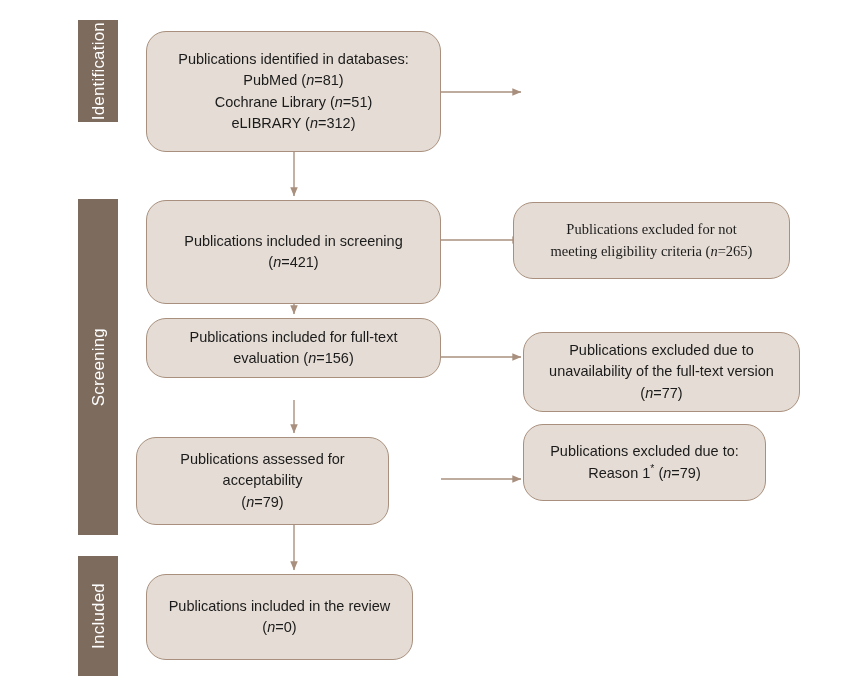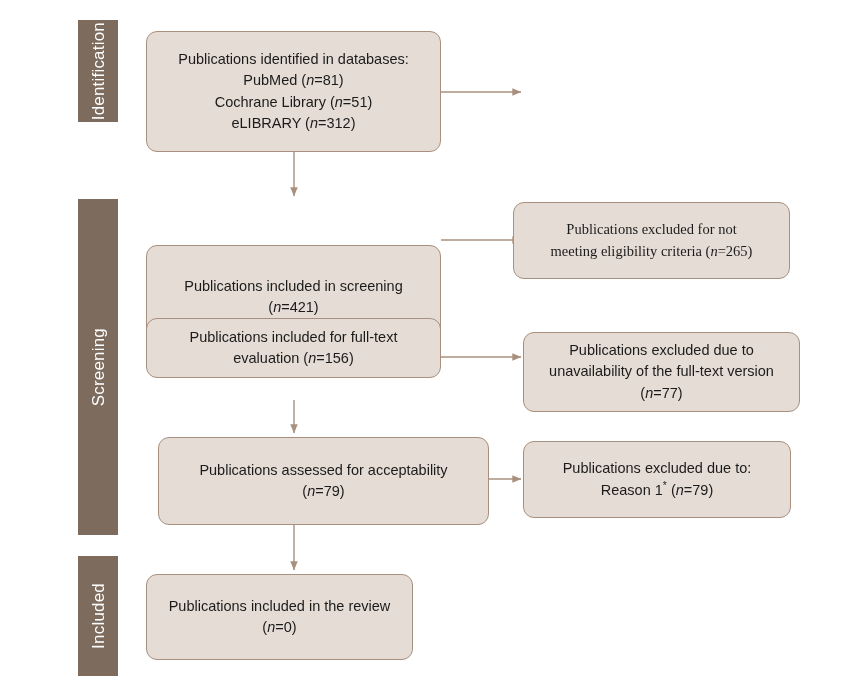--- a/index.html
+++ b/index.html
@@ -36,21 +36,21 @@
     white-space: nowrap;
     line-height: 1;
   }
 
   
   .node {
     position: absolute;
     box-sizing: border-box;
     background: #E5DDD5;
     border: 1.4px solid #A9907E;
-    border-radius: 11px;
+    border-radius: 20px;
     display: flex;
     align-items: center;
     justify-content: center;
     text-align: center;
     color: #1b1b1b;
     font-size: 14.5px;
     line-height: 1.45;
     padding: 6px 19px;
   }
   .node .node-text { display: block; }
@@ -106,42 +106,42 @@
     <line x1="441" y1="92" x2="521" y2="92" stroke="#A9907E" stroke-width="1.4" marker-end="url(#arrowhead)"></line>
     <line x1="441" y1="240" x2="521" y2="240" stroke="#A9907E" stroke-width="1.4" marker-end="url(#arrowhead)"></line>
     <line x1="441" y1="357" x2="521" y2="357" stroke="#A9907E" stroke-width="1.4" marker-end="url(#arrowhead)"></line>
     <line x1="441" y1="479" x2="521" y2="479" stroke="#A9907E" stroke-width="1.4" marker-end="url(#arrowhead)"></line>
   </svg>
 
   <div class="node" style="left:146px; top:31px; width:295px; height:121px;">
     <span class="node-text">Publications identified in databases:<br>PubMed (<em>n</em>=81)<br>Cochrane Library (<em>n</em>=51)<br>eLIBRARY (<em>n</em>=312)</span>
   </div>
 
-  <div class="node" style="left:146px; top:200px; width:295px; height:104px;margin-top:45px;">
+  <div class="node" style="left:146px; top:200px; width:295px; height:104px;">
     <span class="node-text">Publications included in screening<br>(<em>n</em>=421)</span>
   </div>
 
   <div class="node" style="left:146px; top:318px; width:295px; height:60px;">
     <span class="node-text">Publications included for full-text<br>evaluation (<em>n</em>=156)</span>
   </div>
 
-  <div class="node" style="left:158px; top:437px; width:331px; height:88px;">
+  <div class="node" style="left:136px; top:437px; width:253px; height:88px;">
     <span class="node-text">Publications assessed for acceptability<br>(<em>n</em>=79)</span>
   </div>
 
   <div class="node" style="left:146px; top:574px; width:267px; height:86px;">
     <span class="node-text">Publications included in the review<br>(<em>n</em>=0)</span>
   </div>
 
 
   <div class="node" style="left:513px; top:202px; width:277px; height:77px;font-family:Liberation Serif, serif;">
     <span class="node-text">Publications excluded for not<br>meeting eligibility criteria (<em>n</em>=265)</span>
   </div>
 
   <div class="node" style="left:523px; top:332px; width:277px; height:80px;">
     <span class="node-text">Publications excluded due to<br>unavailability of the full-text version<br>(<em>n</em>=77)</span>
   </div>
 
-  <div class="node" style="left:523px; top:441px; width:268px; height:77px;justify-content:center;">
+  <div class="node" style="left:523px; top:424px; width:243px; height:77px;justify-content:center;">
     <span class="node-text">Publications excluded due to:<br>Reason 1<sup>*</sup> (<em>n</em>=79)</span>
   </div>
 
 </div>
 
 </body></html>

